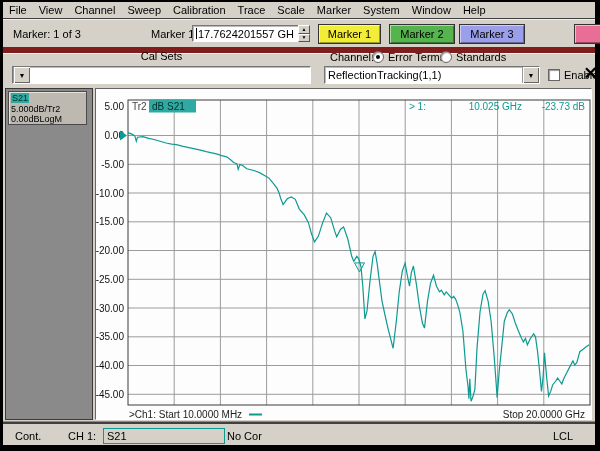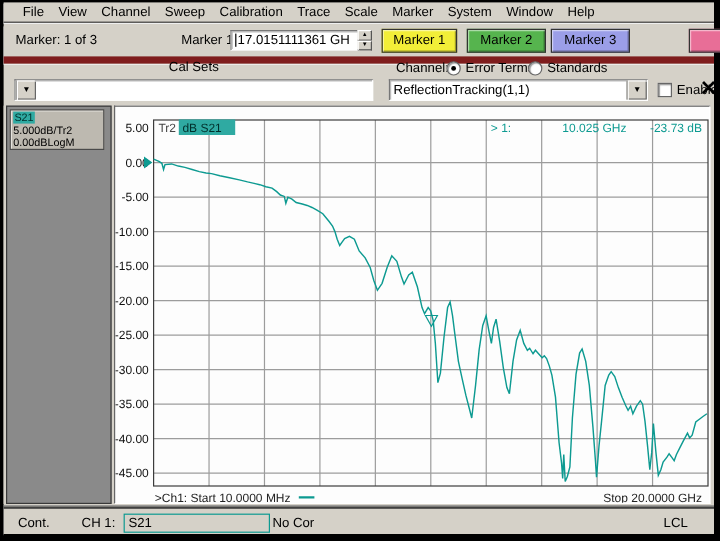--- a/index.html
+++ b/index.html
@@ -2,21 +2,21 @@
 <html><head>
 <meta charset="utf-8">
 <style>
   html,body{margin:0;padding:0;}
   body{width:600px;height:451px;background:#000;position:relative;overflow:hidden;
        font-family:"Liberation Sans",sans-serif;font-size:11px;color:#000;}
   #win{position:absolute;left:3px;top:2px;width:592px;height:443px;background:#d5d1c8;}
 
   
   #menubar{position:absolute;left:0;top:0;width:100%;height:17px;display:flex;align-items:center;
-           border-bottom:1px solid #404040;box-shadow:0 1px 0 #efefef;padding-left:10px;box-sizing:border-box;}
+           border-bottom:1px solid #404040;box-shadow:0 1px 0 #efefef;padding-left:0;box-sizing:border-box;}
   .menu-item{padding:0 6px;cursor:default;}
 
   
   #markerbar{position:absolute;left:0;top:19px;width:100%;height:26px;border-bottom:6px solid #7f1d1d;box-shadow:0 1px 0 #f2f2f2;}
   #marker-status{position:absolute;left:10px;top:7px;}
   #marker-field-label{position:absolute;left:148px;top:7px;}
   #marker-input{position:absolute;left:189px;top:4px;width:103px;height:15px;background:#fff;
                 border:1px solid;border-color:#777 #fff #fff #777;box-shadow:inset 1px 1px 0 #bbb;
                 font-size:11px;padding:0 0 0 3px;display:flex;align-items:center;white-space:nowrap;overflow:hidden;}
   #marker-caret{width:1px;height:11px;background:#000;margin-right:1px;}
@@ -90,21 +90,21 @@
     <span class="menu-item">System</span>
     <span class="menu-item">Window</span>
     <span class="menu-item">Help</span>
   </div>
 
   <div id="markerbar">
     <span id="marker-status">Marker: 1 of 3</span>
     <span id="marker-field-label">Marker 1</span>
     <div id="marker-input">
       <span id="marker-caret"></span>
-      <span>17.0151111361 GH</span>
+      <span>17.7624201557 GH</span>
     </div>
     <div class="spinner">
       <div class="spin-btn">▲</div>
       <div class="spin-btn">▼</div>
     </div>
     <div class="mk-btn" id="mk-btn-0" style="background-color: rgb(242, 238, 56);">Marker 1</div>
     <div class="mk-btn" id="mk-btn-1" style="background-color: rgb(86, 180, 78);">Marker 2</div>
     <div class="mk-btn" id="mk-btn-2" style="background-color: rgb(155, 158, 232);">Marker 3</div>
     <div class="mk-btn" id="mk-btn-3" style="background-color: rgb(232, 110, 151);">Off</div>
   </div>

